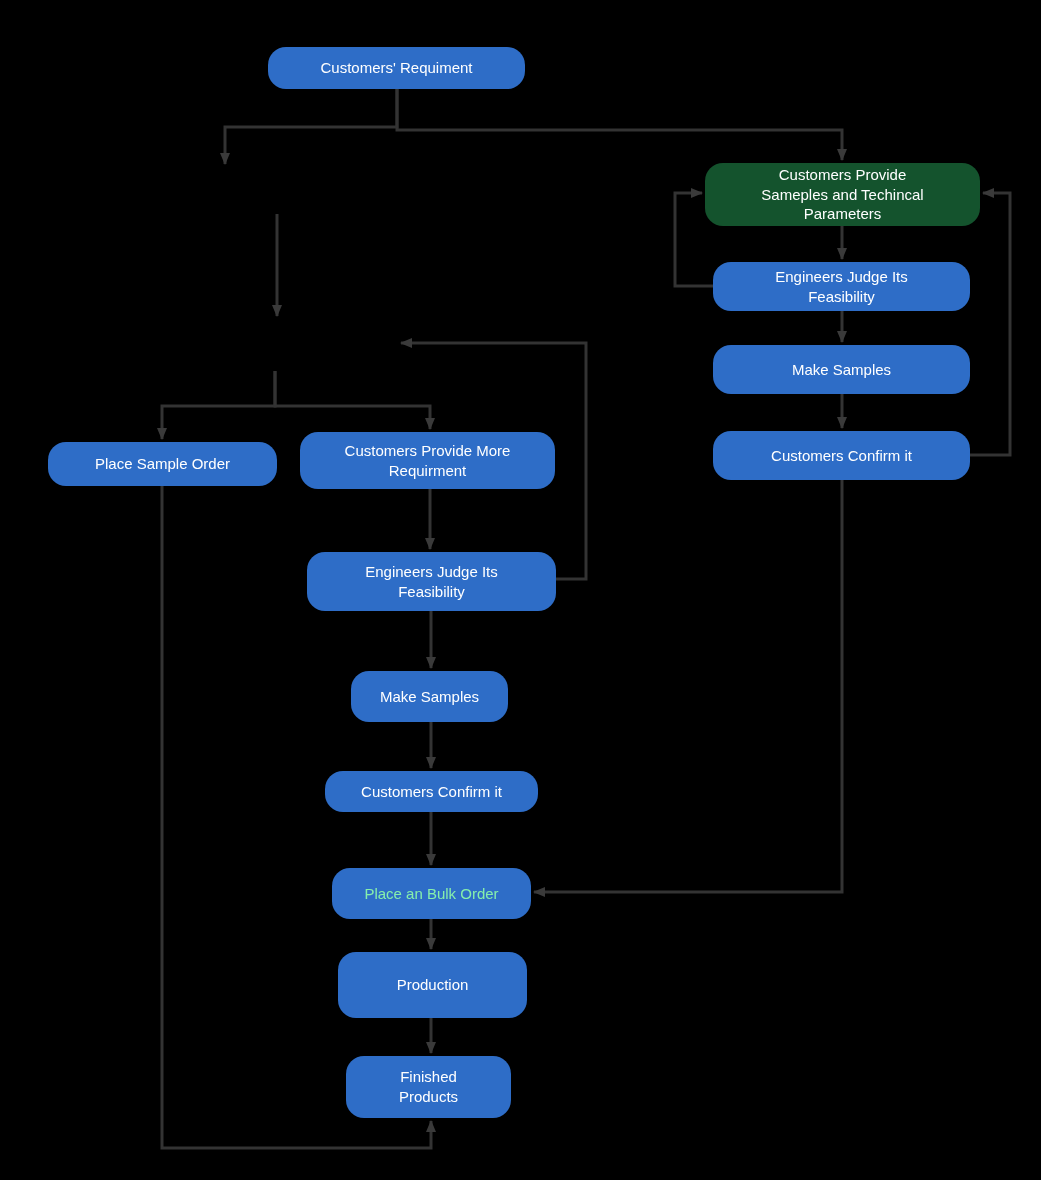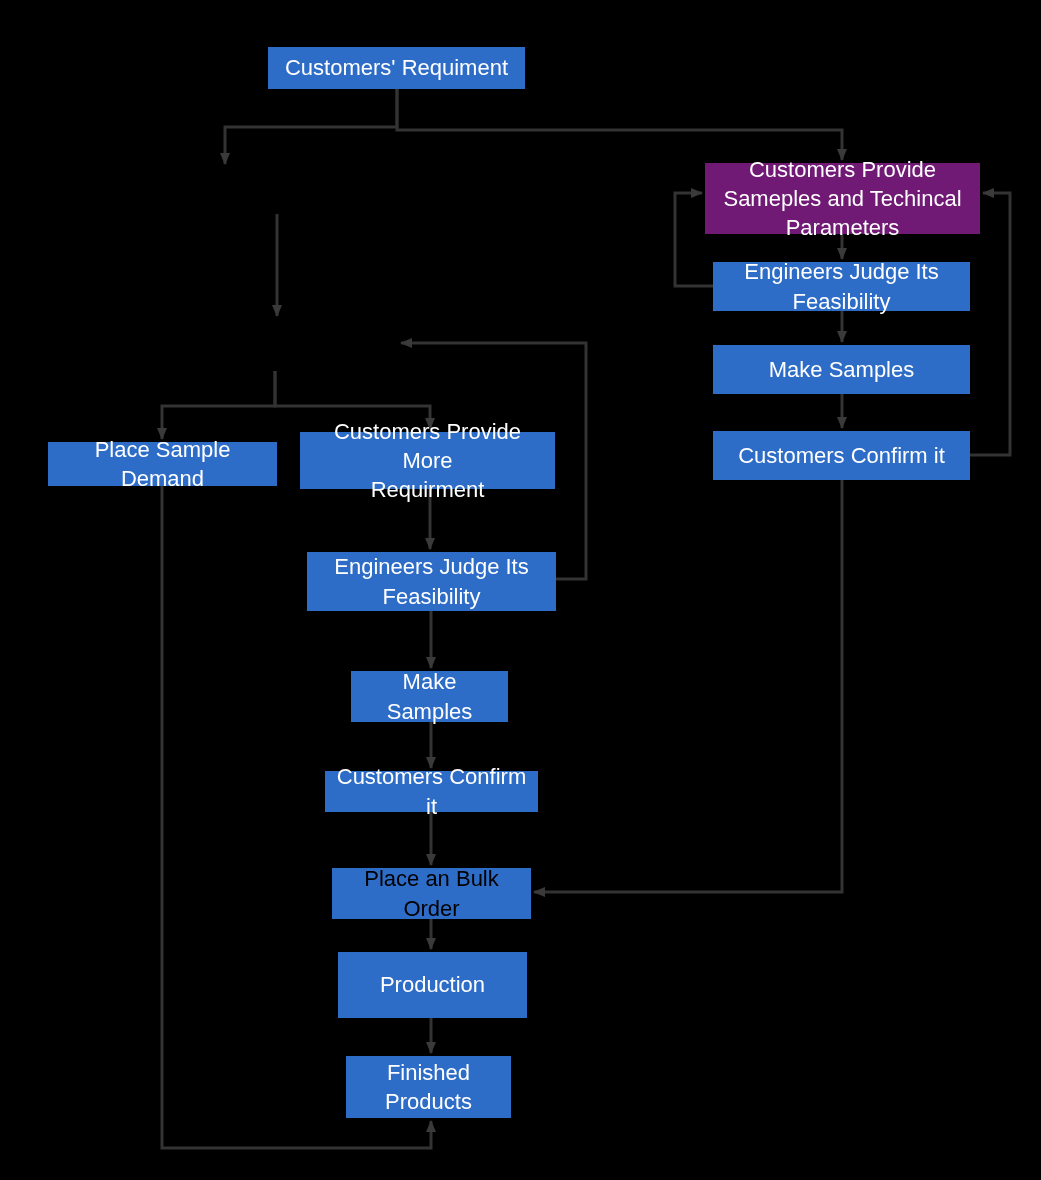--- a/index.html
+++ b/index.html
@@ -10,25 +10,26 @@
     font-family:"Liberation Sans", sans-serif;
     overflow:hidden;
   }
   #edges{position:absolute;left:0;top:0;width:1041px;height:1180px;}
   #edges polyline{fill:none;stroke-width:3px;}
   .node{
     position:absolute;
     display:flex;align-items:center;justify-content:center;
     text-align:center;
     color:#fff;
-    font-size:22px;
+    font-size:15px;
     line-height:1.32;
     white-space:pre-line;
     box-sizing:border-box;
     padding:2px 6px;
+    border-radius:18px;
   }
 </style>
 </head>
 <body>
 
 <div id="stage" style="background: rgb(0, 0, 0); width: 1041px; height: 1180px;">
   <svg id="edges" xmlns="http://www.w3.org/2000/svg">
     <defs>
       <marker id="arrowhead" markerWidth="13" markerHeight="11" refX="11" refY="5" orient="auto" markerUnits="userSpaceOnUse">
         <path id="arrowhead-path" d="M0,0 L12,5 L0,10 Z" fill="#3a3a3a"></path>
@@ -49,31 +50,31 @@
       <polyline points="162,486 162,1148 431,1148 431,1121" stroke="#333333" marker-end="url(#arrowhead)"></polyline>
       <polyline points="842,226 842,259" stroke="#333333" marker-end="url(#arrowhead)"></polyline>
       <polyline points="842,311 842,342" stroke="#333333" marker-end="url(#arrowhead)"></polyline>
       <polyline points="842,394 842,428" stroke="#333333" marker-end="url(#arrowhead)"></polyline>
       <polyline points="713,286 675,286 675,193 702,193" stroke="#333333" marker-end="url(#arrowhead)"></polyline>
       <polyline points="970,455 1010,455 1010,193 983,193" stroke="#333333" marker-end="url(#arrowhead)"></polyline>
       <polyline points="842,480 842,892 534,892" stroke="#333333" marker-end="url(#arrowhead)"></polyline>
     </svg>
 
   <div class="node" style="left: 268px; top: 47px; width: 257px; height: 42px; background: rgb(46, 109, 199); color: rgb(255, 255, 255);"><span class="node-label">Customers' Requiment</span></div>
-  <div class="node" style="left: 705px; top: 163px; width: 275px; height: 71px; background: #701a75; color: rgb(255, 255, 255);"><span class="node-label">Customers Provide
+  <div class="node" style="left: 705px; top: 163px; width: 275px; height: 63px; background: #14532d; color: rgb(255, 255, 255);"><span class="node-label">Customers Provide
 Sameples and Techincal
 Parameters</span></div>
   <div class="node" style="left: 713px; top: 262px; width: 257px; height: 49px; background: rgb(46, 109, 199); color: rgb(255, 255, 255);"><span class="node-label">Engineers Judge Its
 Feasibility</span></div>
   <div class="node" style="left: 713px; top: 345px; width: 257px; height: 49px; background: rgb(46, 109, 199); color: rgb(255, 255, 255);"><span class="node-label">Make Samples</span></div>
   <div class="node" style="left: 713px; top: 431px; width: 257px; height: 49px; background: rgb(46, 109, 199); color: rgb(255, 255, 255);"><span class="node-label">Customers Confirm it</span></div>
-  <div class="node" style="left: 48px; top: 442px; width: 229px; height: 44px; background: rgb(46, 109, 199); color: rgb(255, 255, 255);"><span class="node-label">Place Sample Demand</span></div>
+  <div class="node" style="left: 48px; top: 442px; width: 229px; height: 44px; background: rgb(46, 109, 199); color: rgb(255, 255, 255);"><span class="node-label">Place Sample Order</span></div>
   <div class="node" style="left: 300px; top: 432px; width: 255px; height: 57px; background: rgb(46, 109, 199); color: rgb(255, 255, 255);"><span class="node-label">Customers Provide More
 Requirment</span></div>
   <div class="node" style="left: 307px; top: 552px; width: 249px; height: 59px; background: rgb(46, 109, 199); color: rgb(255, 255, 255);"><span class="node-label">Engineers Judge Its
 Feasibility</span></div>
   <div class="node" style="left: 351px; top: 671px; width: 157px; height: 51px; background: rgb(46, 109, 199); color: rgb(255, 255, 255);"><span class="node-label">Make Samples</span></div>
   <div class="node" style="left: 325px; top: 771px; width: 213px; height: 41px; background: rgb(46, 109, 199); color: rgb(255, 255, 255);"><span class="node-label">Customers Confirm it</span></div>
-  <div class="node" style="left: 332px; top: 868px; width: 199px; height: 51px; background: rgb(46, 109, 199); color: #000000;"><span class="node-label">Place an Bulk Order</span></div>
+  <div class="node" style="left: 332px; top: 868px; width: 199px; height: 51px; background: rgb(46, 109, 199); color: #86efac;"><span class="node-label">Place an Bulk Order</span></div>
   <div class="node" style="left: 338px; top: 952px; width: 189px; height: 66px; background: rgb(46, 109, 199); color: rgb(255, 255, 255);"><span class="node-label">Production</span></div>
   <div class="node" style="left: 346px; top: 1056px; width: 165px; height: 62px; background: rgb(46, 109, 199); color: rgb(255, 255, 255);"><span class="node-label">Finished
 Products</span></div>
 </div>
 
 </body></html>

